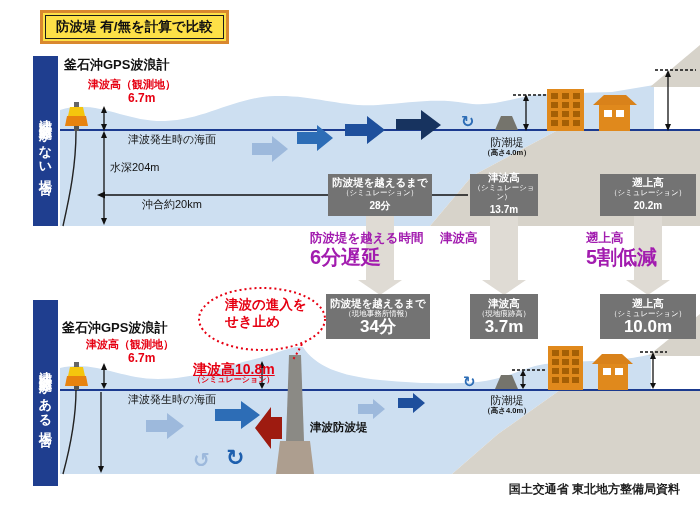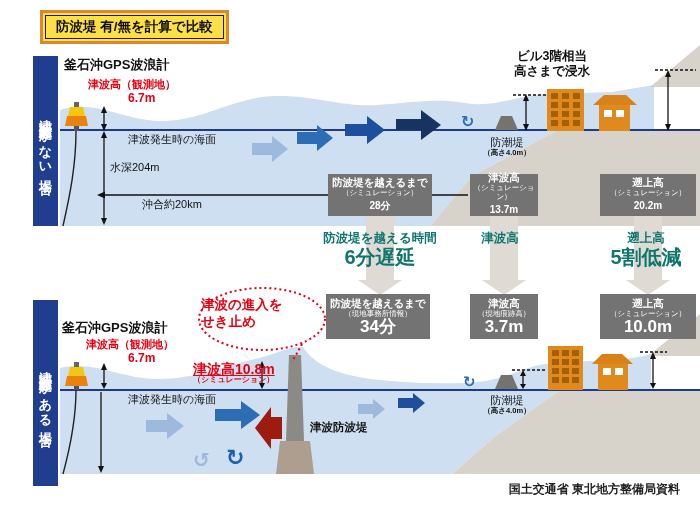--- a/index.html
+++ b/index.html
@@ -13,21 +13,21 @@
   .titlebox-inner{border:1.5px solid #1a1a1a;padding:2px 10px;font-size:13.5px;font-weight:bold;color:#111;white-space:nowrap;}
   .sidebar{position:absolute;left:33px;width:25px;background:#1f3e8f;color:#fff;font-weight:bold;font-size:13px;
            writing-mode:vertical-rl;text-orientation:upright;display:flex;align-items:center;justify-content:center;
            letter-spacing:2px;line-height:25px;}
   .statbox{position:absolute;background:#737373;color:#fff;display:flex;flex-direction:column;
            align-items:center;justify-content:center;text-align:center;}
   .statbox .t{font-size:10.5px;font-weight:bold;line-height:12px;}
   .statbox .s{font-size:7.5px;line-height:9px;}
   .statbox .v{font-size:10px;font-weight:bold;line-height:18px;}
   .statbox.row2 .v{font-size:17px;}
-  .cmp{position:absolute;top:231px;text-align:center;color:#0f766e;font-weight:bold;}
+  .cmp{position:absolute;top:231px;color:#a21caf;font-weight:bold;}
   .cmp .l{font-size:12.5px;line-height:15px;}
   .cmp .v{font-size:20px;line-height:23px;}
   .lbl-k{font-size:11px;font-weight:normal;}
   .lbl-sm{font-size:7.5px;}
   .src{font-size:12px;font-weight:bold;color:#222;}
 </style>
 </head>
 <body>
 
 <div class="canvas">
@@ -211,24 +211,20 @@
   <div class="sidebar" style="top:300px;height:186px;">
     <span>津波防波堤がある場合</span>
   </div>
 
   <div class="abs bold" style="left:64px;top:56px;font-size:13px;">釜石沖GPS波浪計</div>
   <div class="abs bold red" style="left:88px;top:77px;font-size:11px;">津波高（観測地）</div>
   <div class="abs bold red" style="left:128px;top:91px;font-size:12px;">6.7m</div>
   <div class="abs lbl-k" style="left:128px;top:132px;">津波発生時の海面</div>
   <div class="abs lbl-k" style="left:110px;top:160px;">水深204m</div>
   <div class="abs lbl-k" style="left:142px;top:197px;">沖合約20km</div>
-  <div class="abs bold" style="left:492px;top:49px;width:120px;text-align:center;font-size:12.5px;line-height:15px;white-space:normal;">
-    <span>ビル3階相当</span><br>
-    <span>高さまで浸水</span>
-  </div>
   <div class="abs lbl-k" style="left:474px;top:135px;width:66px;text-align:center;">防潮堤</div>
   <div class="abs lbl-sm bold" style="left:474px;top:148px;width:66px;text-align:center;">（高さ4.0m）</div>
 
   <div class="statbox" style="left:328px;top:174px;width:104px;height:42px;">
     <span class="t">防波堤を越えるまで</span>
     <span class="s">（シミュレーション）</span>
     <span class="v">28分</span>
   </div>
   <div class="statbox" style="left:470px;top:174px;width:68px;height:42px;">
     <span class="t">津波高</span>
@@ -272,20 +268,20 @@
   <div class="abs bold" style="left:62px;top:319px;font-size:13px;">釜石沖GPS波浪計</div>
   <div class="abs bold red" style="left:86px;top:337px;font-size:11px;">津波高（観測地）</div>
   <div class="abs bold red" style="left:128px;top:351px;font-size:12px;">6.7m</div>
   <div class="abs bold red" style="left:193px;top:361px;font-size:14px;text-decoration:underline;">津波高10.8m</div>
   <div class="abs red" style="left:193px;top:374px;font-size:8px;font-weight:bold;">（シミュレーション）</div>
   <div class="abs lbl-k" style="left:128px;top:392px;">津波発生時の海面</div>
   <div class="abs bold" style="left:310px;top:420px;font-size:11.5px;">津波防波堤</div>
   <div class="abs lbl-k" style="left:474px;top:393px;width:66px;text-align:center;">防潮堤</div>
   <div class="abs lbl-sm bold" style="left:474px;top:406px;width:66px;text-align:center;">（高さ4.0m）</div>
 
-  <div class="abs bold red" style="left:201px;top:297px;font-size:13.5px;line-height:16.5px;">
+  <div class="abs bold red" style="left:225px;top:297px;font-size:13.5px;line-height:16.5px;">
     <span>津波の進入を</span><br>
     <span>せき止め</span>
   </div>
 
   <div class="abs src" style="left:480px;top:481px;width:200px;text-align:right;">国土交通省 東北地方整備局資料</div>
 
 </div>
 
 </body></html>

